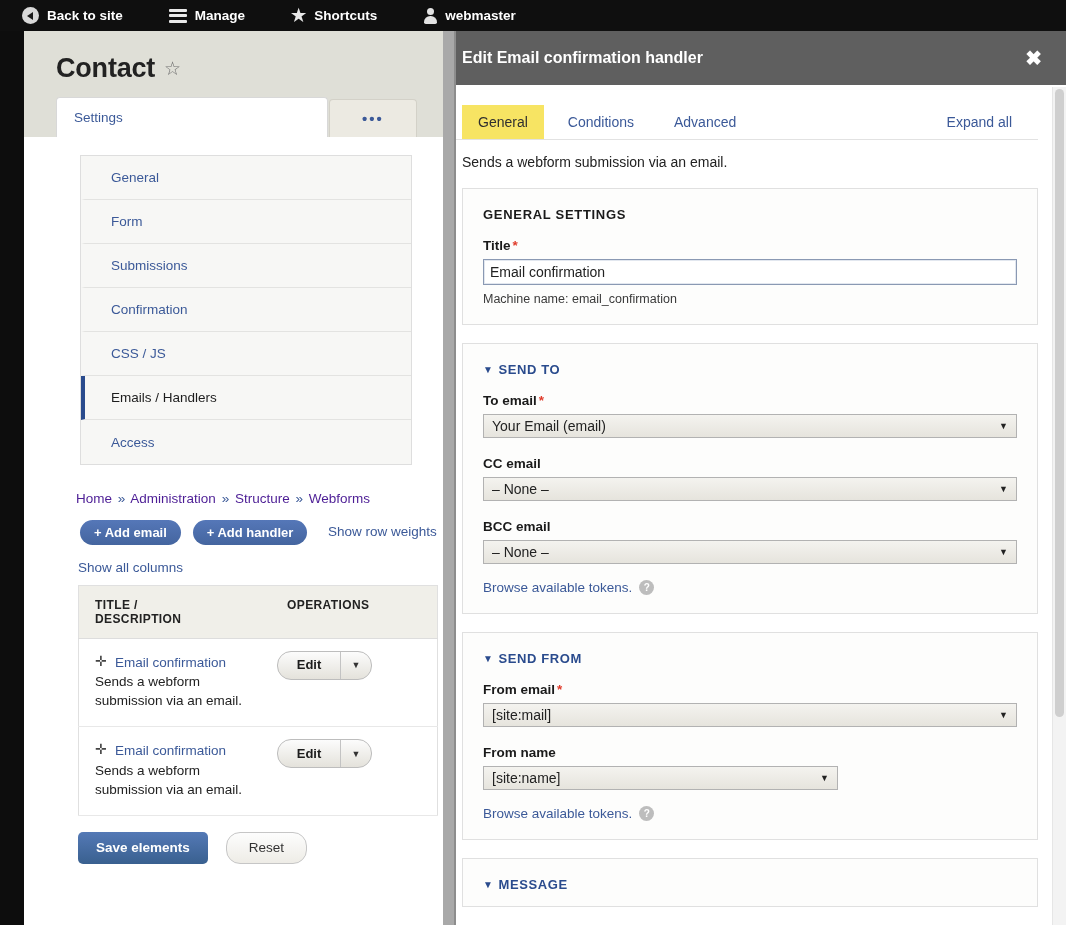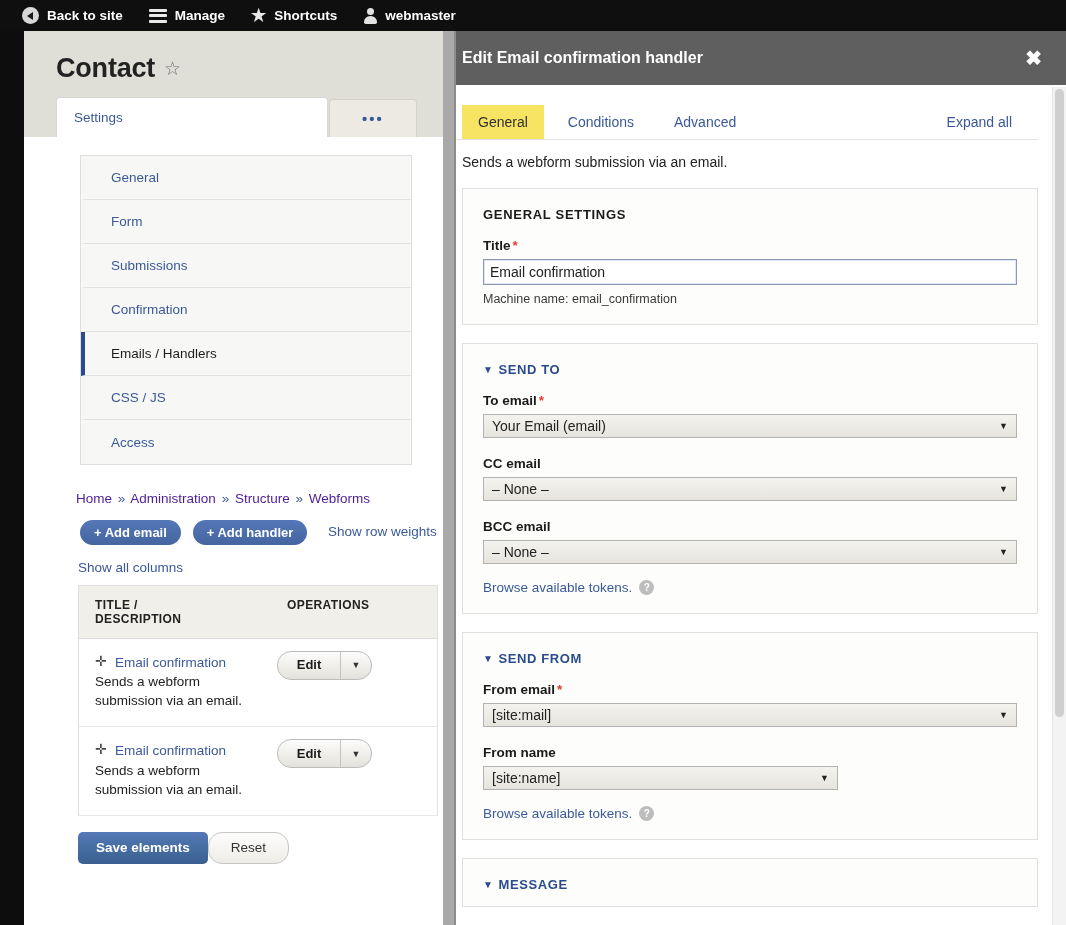--- a/index.html
+++ b/index.html
@@ -22,20 +22,21 @@
     position: absolute;
     left: 0; top: 0;
     width: 1066px;
     height: 31px;
     background: #0f0f0f;
     display: flex;
     align-items: flex-end;
     padding-left: 22px;
     box-sizing: border-box;
     z-index: 40;
+    gap: 20px;
   }
   .tb-item {
     display: flex;
     align-items: center;
     height: 31px;
     color: #fff;
     font-size: 13.5px;
     font-weight: bold;
     margin-right: 26px;
     white-space: nowrap;
@@ -282,20 +283,21 @@
     width: 62px; font-size: 13px; font-weight: bold; color:#1d1d1d;
   }
   .edit-split .caret {
     display: flex; align-items: center; justify-content: center;
     width: 30px; border-left: 1px solid #c3c3c3;
     font-size: 9px; color:#333;
   }
   #bottom-btn-row {
     margin: 16px 0 0 54px;
     display: flex;
+    gap: 18px;
   }
   .btn-save {
     height: 32px;
     padding: 0 18px;
     border-radius: 5px;
     background: linear-gradient(to bottom, #5479b6 0%, #39608f 100%);
     color:#fff; font-weight:bold; font-size:13.5px;
     border:none; cursor:pointer;
     font-family: "Liberation Sans", sans-serif;
   }
@@ -568,25 +570,25 @@
     </div>
     <div class="snav-item">
       <span>Form</span>
     </div>
     <div class="snav-item">
       <span>Submissions</span>
     </div>
     <div class="snav-item">
       <span>Confirmation</span>
     </div>
+    <div class="snav-item">
+      <span>CSS / JS</span>
+    </div>
     <div class="snav-item active">
       <span>Emails / Handlers</span>
-    </div>
-    <div class="snav-item">
-      <span>CSS / JS</span>
     </div>
     <div class="snav-item">
       <span>Access</span>
     </div>
   </div>
 
   <div id="breadcrumb">
     <a>Home</a>
     <span class="sep">»</span>
     <a>Administration</a>

